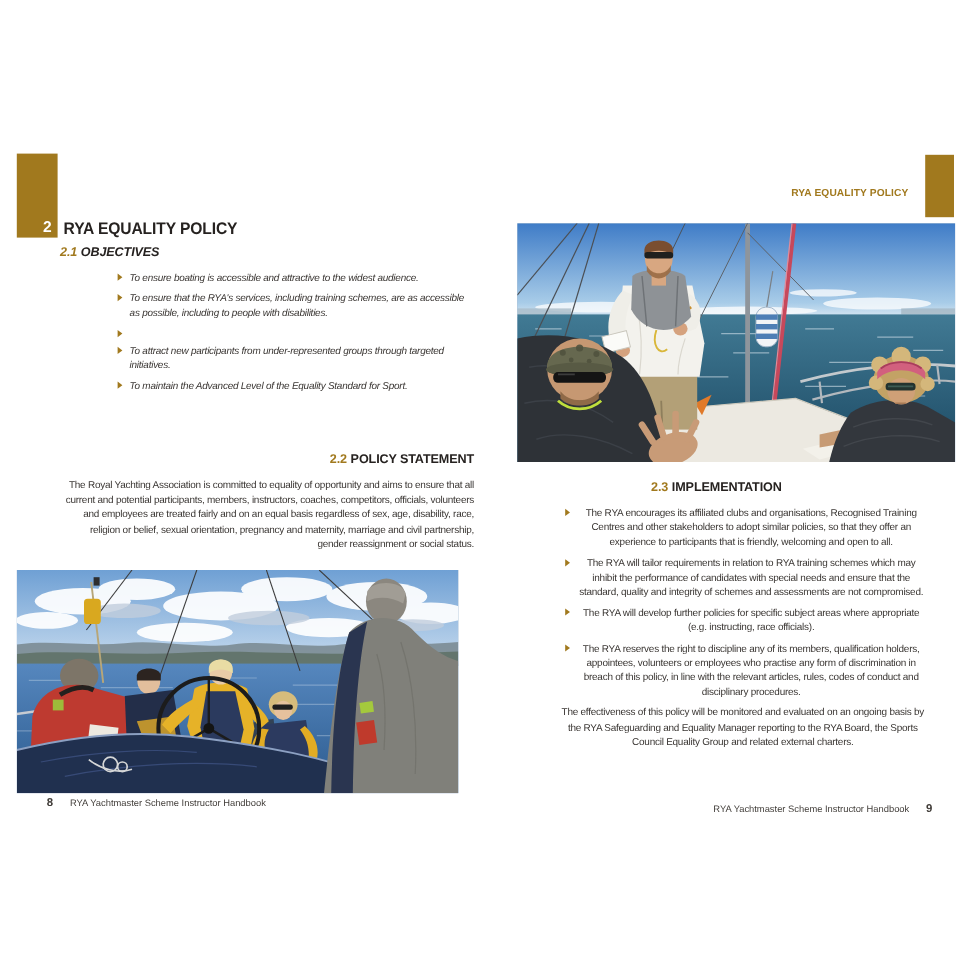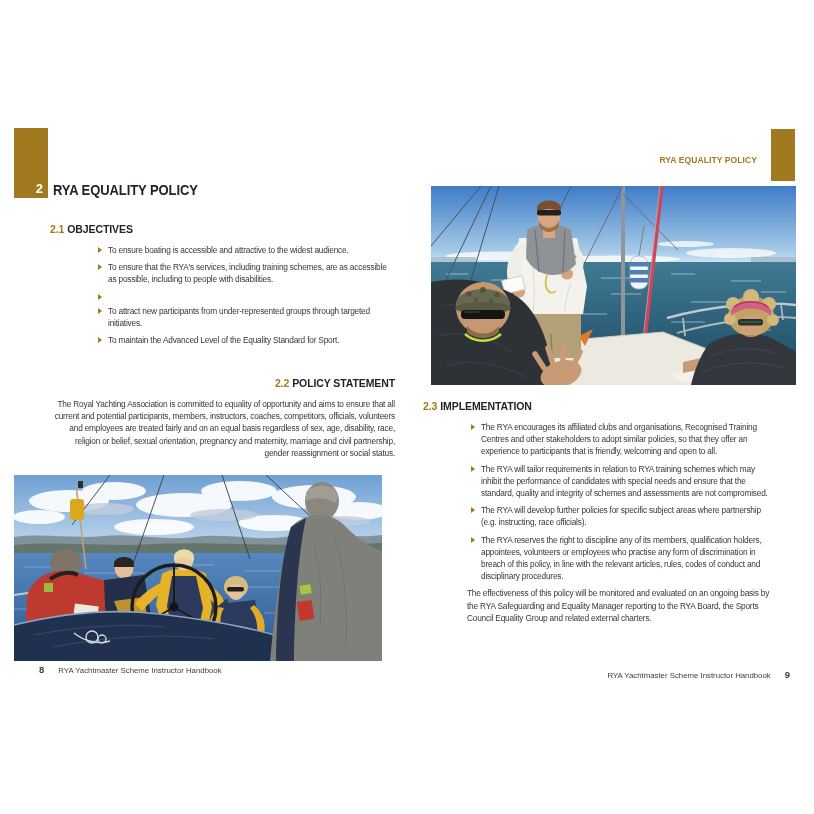--- a/index.html
+++ b/index.html
@@ -12,43 +12,43 @@
   .gold-block-left{left:14px;top:128px;width:34px;height:70px;background:#A1791E;}
   .chapter-num{position:absolute;right:5px;bottom:2px;color:#ffffff;font-size:13px;font-weight:700;}
   .page-title{left:53px;top:182px;margin:0;font-size:14px;font-weight:700;color:#262220;
               letter-spacing:-0.1px;white-space:nowrap;transform:scaleX(.93);transform-origin:left top;}
   .running-header{left:430px;top:155px;width:327px;text-align:right;font-size:8.5px;font-weight:700;
                   color:#A1791E;letter-spacing:.1px;}
   .gold-block-right{left:771px;top:129px;width:24px;height:52px;background:#A1791E;}
 
   
   .sec{position:absolute;}
-  .sec-21{left:50px;top:223px;width:345px;}
+  .sec-21{left:50px;top:204px;width:345px;font-style:italic;}
   .sec-22{left:50px;top:377px;width:345px;text-align:right;}
-  .sec-23{left:423px;top:400px;width:348px;}
+  .sec-23{left:423px;top:400px;width:348px;text-align:center;}
   .sec-head{margin:0 0 9px 0;font-size:10.5px;font-weight:700;color:#262220;letter-spacing:-0.1px;}
   .sec-head .secnum{color:#A1791E;margin-right:3px;}
   .bullets{list-style:none;margin:0;padding:0;}
   .bullets li{display:flex;gap:6px;margin-bottom:5px;font-size:8.3px;line-height:12.2px;
               letter-spacing:-0.2px;color:#3A3633;padding-left:48px;}
   .tri{flex:0 0 auto;width:0;height:0;border-left:4.5px solid #A1791E;
        border-top:3px solid transparent;border-bottom:3px solid transparent;margin-top:3.2px;}
   .body-par{margin:0;font-size:8.3px;line-height:12.2px;letter-spacing:-0.2px;color:#3A3633;}
   .closing{margin-top:2px;margin-left:44px;}
 
   
   figure{margin:0;position:absolute;overflow:hidden;background:#9db6cf;}
   .photo-left{left:14px;top:475px;width:368px;height:186px;}
   .photo-right{left:431px;top:186px;width:365px;height:199px;}
   figure svg{display:block;}
 
   
   .footer{color:#403C38;}
   .footer-left{left:39px;top:664px;display:flex;align-items:baseline;gap:14px;}
-  .footer-right{left:443px;top:664px;width:347px;text-align:right;}
+  .footer-right{left:430px;top:664px;width:347px;text-align:right;}
   .pnum{font-weight:700;font-size:9.5px;}
   .ftitle{font-size:7.8px;}
   .footer-right .pnum{margin-left:14px;}
 </style>
 </head>
 <body>
 
 <div class="sheet">
 
   <section>
@@ -342,21 +342,21 @@
         <li>
             <span class="tri"></span>
             <span>The RYA encourages its affiliated clubs and organisations, Recognised Training Centres and other stakeholders to adopt similar policies, so that they offer an experience to participants that is friendly, welcoming and open to all.</span>
           </li>
         <li>
             <span class="tri"></span>
             <span>The RYA will tailor requirements in relation to RYA training schemes which may inhibit the performance of candidates with special needs and ensure that the standard, quality and integrity of schemes and assessments are not compromised.</span>
           </li>
         <li>
             <span class="tri"></span>
-            <span>The RYA will develop further policies for specific subject areas where partnership (e.g. instructing, race officials).</span>
+            <span>The RYA will develop further policies for specific subject areas where appropriate (e.g. instructing, race officials).</span>
           </li>
         <li>
             <span class="tri"></span>
             <span>The RYA reserves the right to discipline any of its members, qualification holders, appointees, volunteers or employees who practise any form of discrimination in breach of this policy, in line with the relevant articles, rules, codes of conduct and disciplinary procedures.</span>
           </li>
       </ul>
       <p class="body-par closing">The effectiveness of this policy will be monitored and evaluated on an ongoing basis by the RYA Safeguarding and Equality Manager reporting to the RYA Board, the Sports Council Equality Group and related external charters.</p>
     </div>
 
     <footer class="abs footer footer-right">

